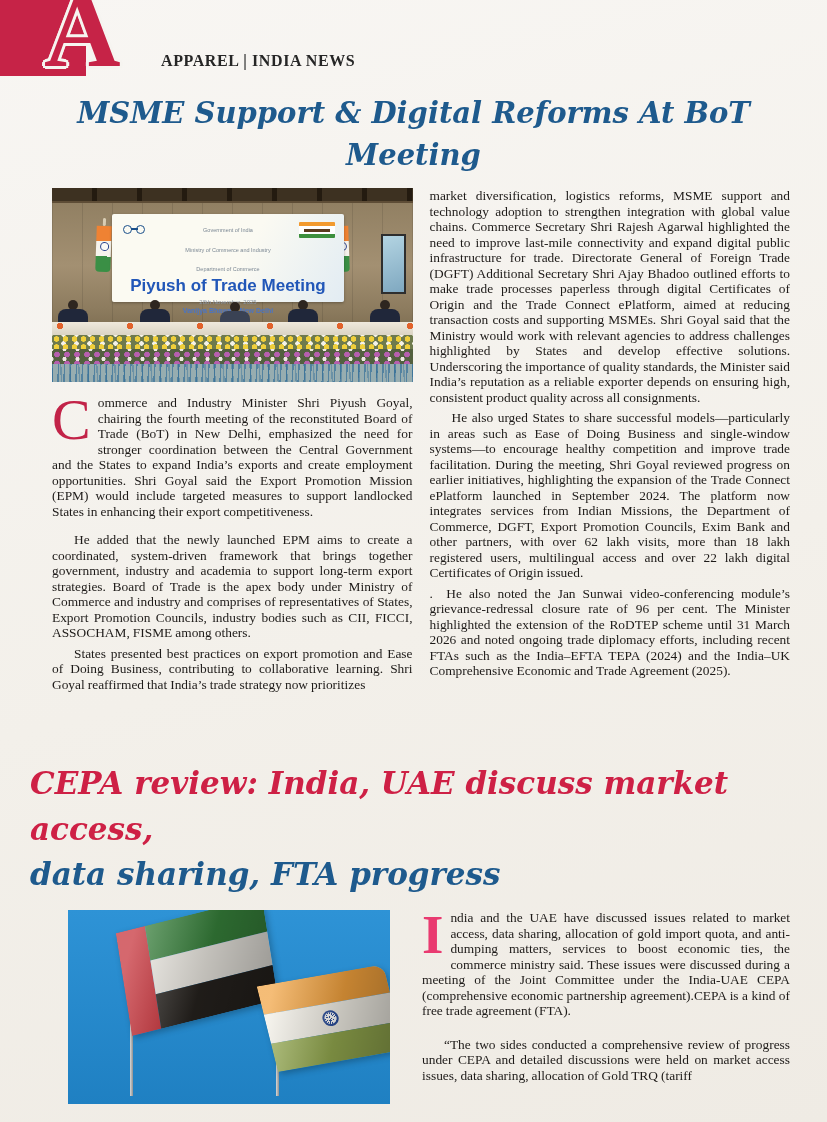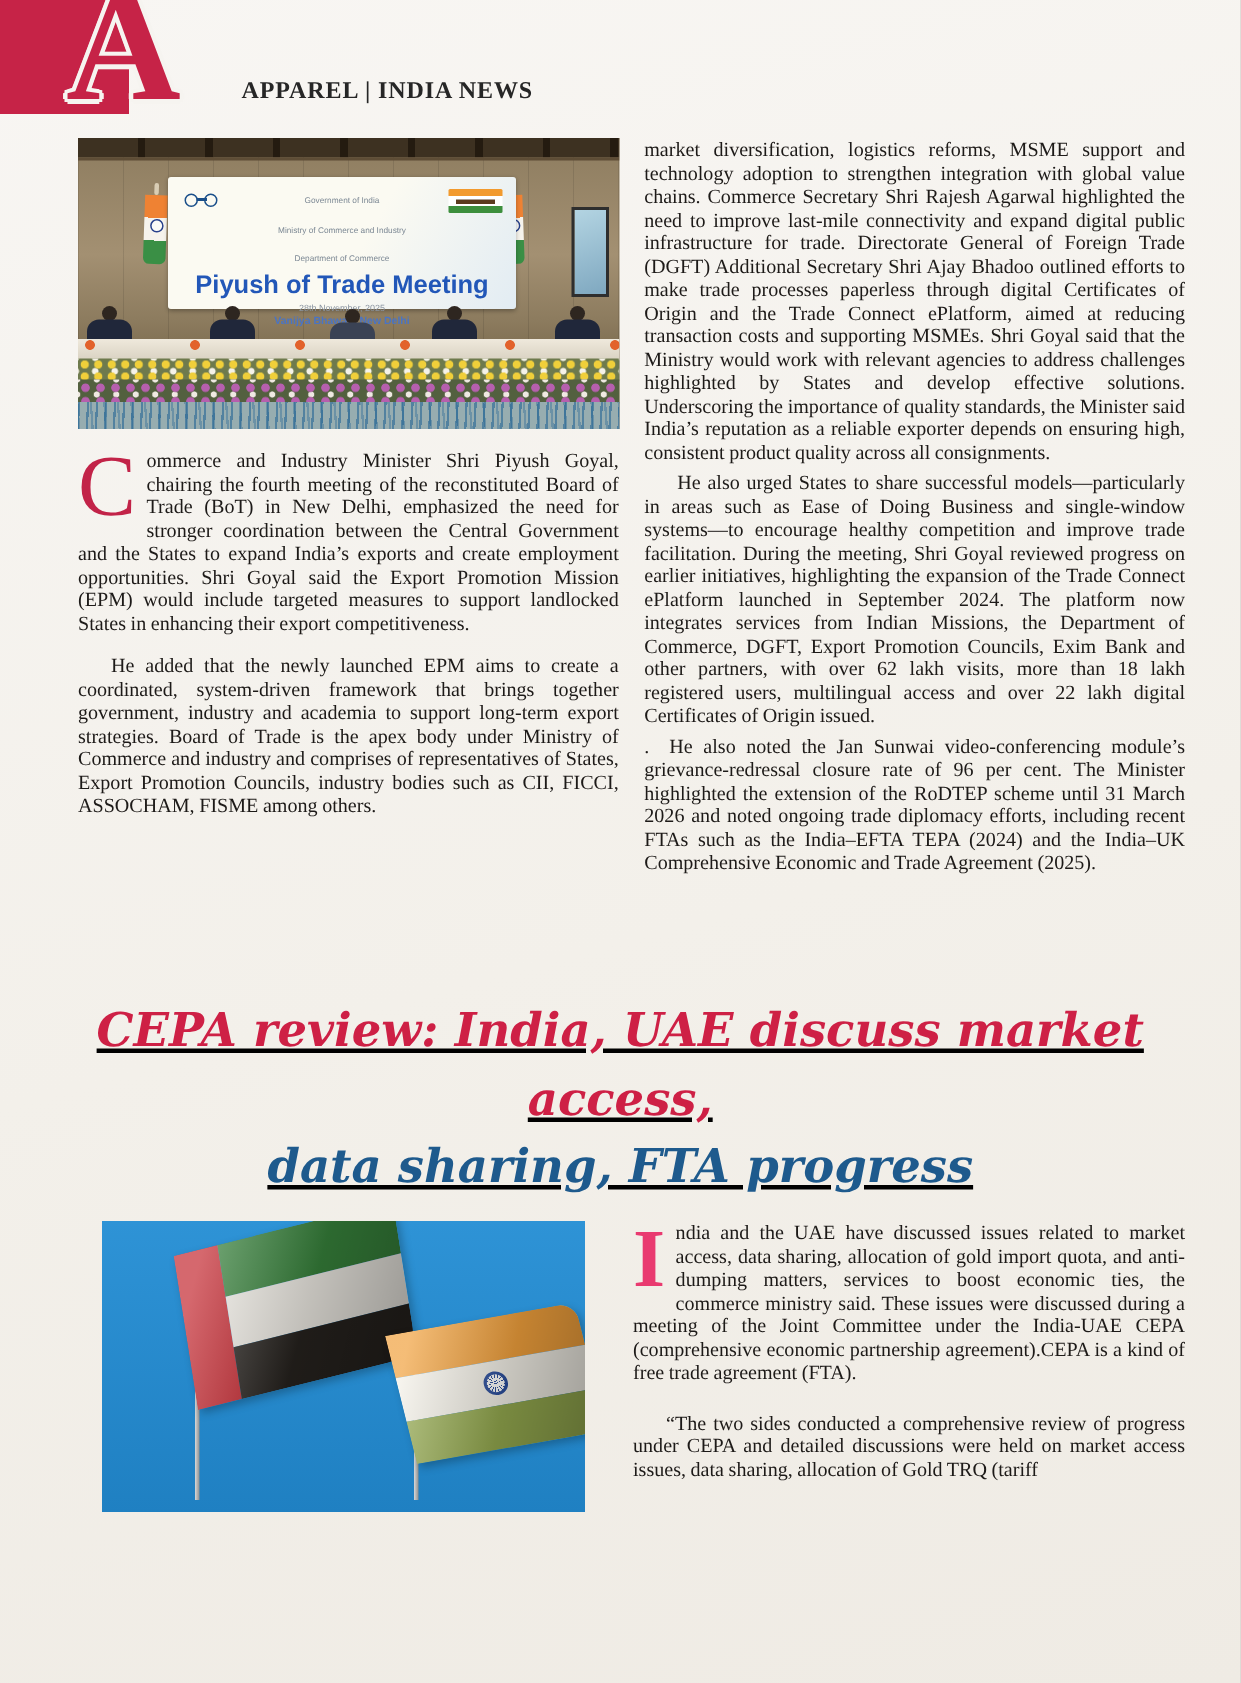--- a/index.html
+++ b/index.html
@@ -18,21 +18,21 @@
                 2px 2px #f6f4f0,-2px 2px #f6f4f0,2px -2px #f6f4f0,-2px -2px #f6f4f0;
   }
   .mag-label{
     position:absolute; left:161px; top:52px;
     font-family:"Liberation Serif",serif; font-weight:700; font-size:16px; letter-spacing:.6px; color:#262626;
   }
   
   .title1{ margin:92px 36px 0; text-align:center; }
   .title1 .l1{ display:block; font:italic 700 29px/42px "DejaVu Serif",serif; color:#ce2045; }
   .title1 .l2{ display:block; font:italic 700 29px/42px "DejaVu Serif",serif; color:#1e5a8d; }
-  .title2{ margin:12px 30px 0; text-align:center;text-decoration:underline; }
+  .title2{ margin:12px 30px 0; text-align:left; }
   .title2 .l1{ display:block; font:italic 700 31px/46px "DejaVu Serif",serif; color:#ce2045; }
   .title2 .l2{ display:block; font:italic 700 31px/44px "DejaVu Serif",serif; color:#1e5a8d; }
   
   .columns{ display:flex; gap:17px; margin:12px 37px 0 52px; min-height:560px; }
   .col{ width:50%; }
   .bt{
     font-family:"Liberation Serif",serif; font-size:13.4px; line-height:15.5px;
     text-align:justify; color:#1d1a18; word-spacing:-0.3px;
   }
   .indent{ text-indent:22px; }
@@ -126,20 +126,21 @@
 </head>
 <body>
 
 <div class="page">
 
   <div class="logo-block"></div>
   <div class="logo-a">A</div>
   <div class="mag-label">APPAREL | INDIA NEWS</div>
 
   <h1 class="title1">
+    <span class="l2">MSME Support &amp; Digital Reforms At BoT Meeting</span>
   </h1>
 
   <div class="columns">
     <div class="col">
 
       <div class="photo-meeting">
         <div class="pm-woodtop"></div>
         <div class="pm-screen"></div>
         <div class="pm-flag left"></div>
         <div class="pm-flag right"></div>
@@ -162,20 +163,21 @@
         <div class="pm-person" style="left:236px;top:112px;"></div>
         <div class="pm-person" style="left:318px;top:112px;"></div>
         <div class="pm-table"></div>
         <div class="pm-fl-yellow"></div>
         <div class="pm-fl-purple"></div>
         <div class="pm-carpet"></div>
       </div>
 
       <p class="bt mt"><span class="dropcap">C</span><span>ommerce and Industry Minister Shri Piyush Goyal, chairing the fourth meeting of the reconstituted Board of Trade (BoT) in New Delhi, emphasized the need for stronger coordination between the Central Government and the States to expand India’s exports and create employment opportunities. Shri Goyal said the Export Promotion Mission (EPM) would include targeted measures to support landlocked States in enhancing their export competitiveness.</span></p>
       <p class="bt indent mt">He added that the newly launched EPM aims to create a coordinated, system-driven framework that brings together government, industry and academia to support long-term export strategies. Board of Trade is the apex body under Ministry of Commerce and industry and comprises of representatives of States, Export Promotion Councils, industry bodies such as CII, FICCI, ASSOCHAM, FISME among others.</p>
+      <p class="bt indent mt-sm">States presented best practices on export promotion and Ease of Doing Business, contributing to collaborative learning. Shri Goyal reaffirmed that India’s trade strategy now prioritizes</p>
     </div>
 
     <div class="col">
       <p class="bt">market diversification, logistics reforms, MSME support and technology adoption to strengthen integration with global value chains. Commerce Secretary Shri Rajesh Agarwal highlighted the need to improve last-mile connectivity and expand digital public infrastructure for trade. Directorate General of Foreign Trade (DGFT) Additional Secretary Shri Ajay Bhadoo outlined efforts to make trade processes paperless through digital Certificates of Origin and the Trade Connect ePlatform, aimed at reducing transaction costs and supporting MSMEs. Shri Goyal said that the Ministry would work with relevant agencies to address challenges highlighted by States and develop effective solutions. Underscoring the importance of quality standards, the Minister said India’s reputation as a reliable exporter depends on ensuring high, consistent product quality across all consignments.</p>
       <p class="bt indent mt-sm">He also urged States to share successful models—particularly in areas such as Ease of Doing Business and single-window systems—to encourage healthy competition and improve trade facilitation. During the meeting, Shri Goyal reviewed progress on earlier initiatives, highlighting the expansion of the Trade Connect ePlatform launched in September 2024. The platform now integrates services from Indian Missions, the Department of Commerce, DGFT, Export Promotion Councils, Exim Bank and other partners, with over 62 lakh visits, more than 18 lakh registered users, multilingual access and over 22 lakh digital Certificates of Origin issued.</p>
       <p class="bt mt-sm">. He also noted the Jan Sunwai video-conferencing module’s grievance-redressal closure rate of 96 per cent. The Minister highlighted the extension of the RoDTEP scheme until 31 March 2026 and noted ongoing trade diplomacy efforts, including recent FTAs such as the India–EFTA TEPA (2024) and the India–UK Comprehensive Economic and Trade Agreement (2025).</p>
     </div>
   </div>
 
   <h2 class="title2">

